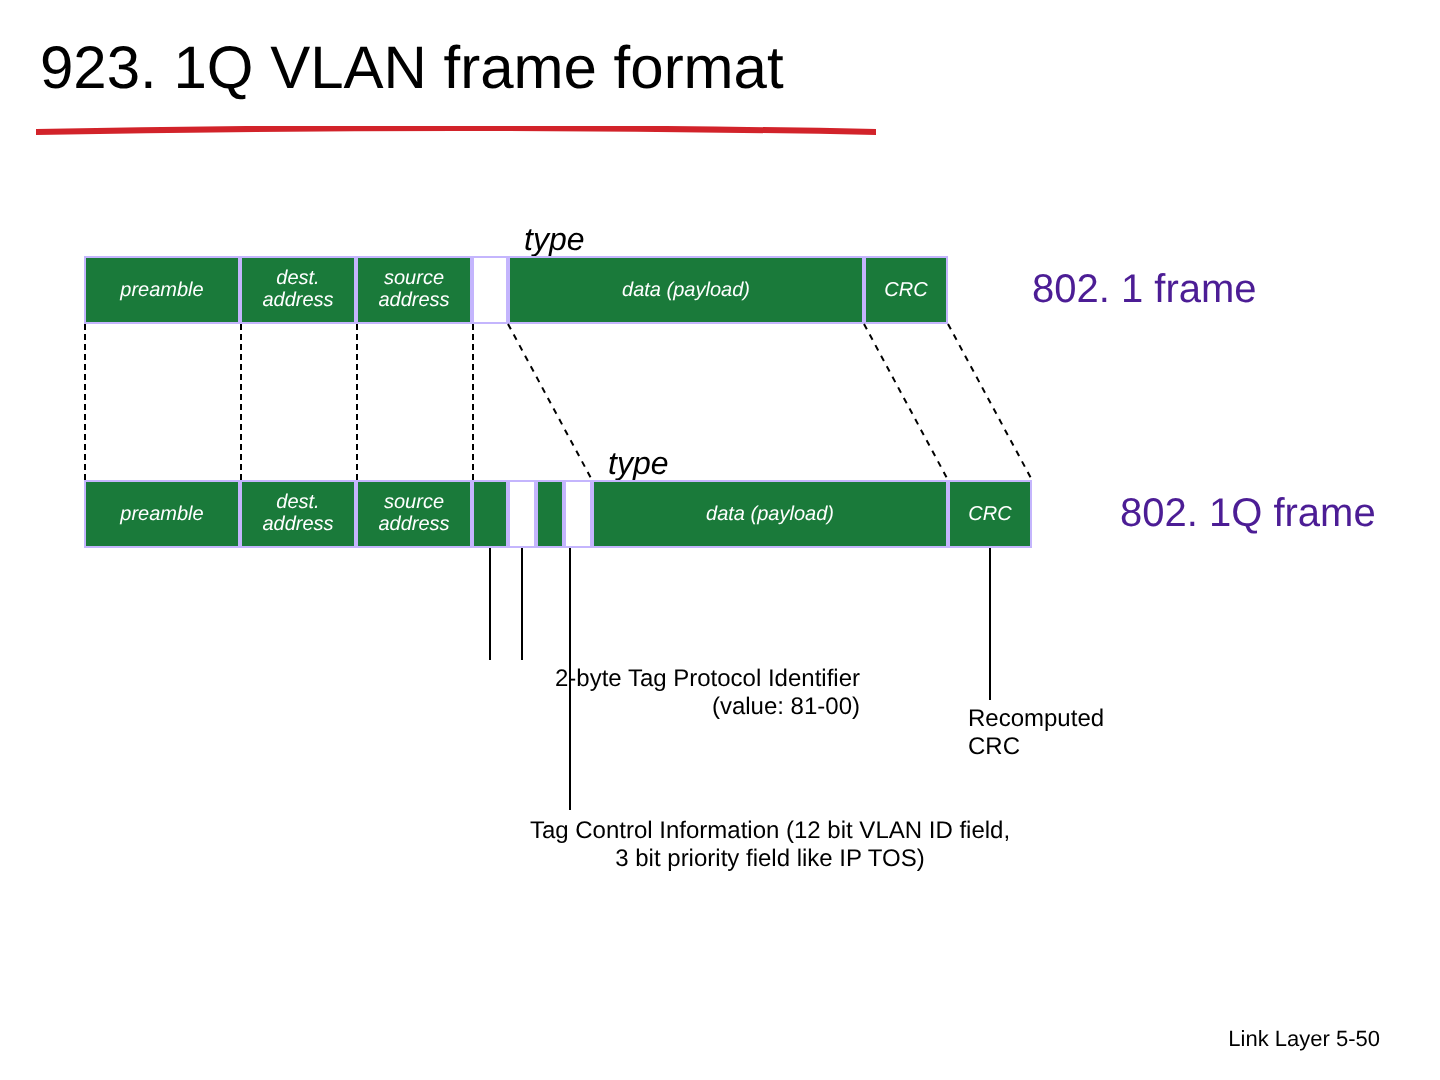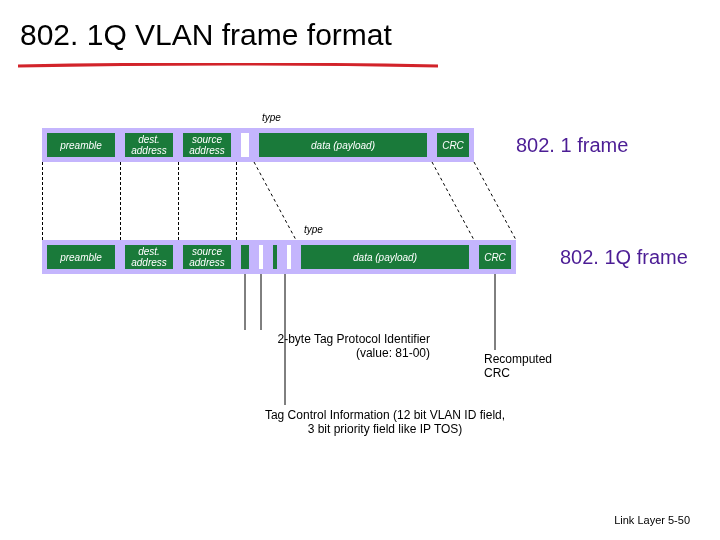--- a/index.html
+++ b/index.html
@@ -1,32 +1,32 @@
 <!DOCTYPE html>
 <html><head>
 <meta charset="utf-8">
 <style>
   body{margin:0;padding:0;width:720px;height:540px;background:#fff;font-family:Arial,Helvetica,sans-serif;position:relative;font-size:12px}
   .title{font-size:30px;font-weight:400;position:absolute;left:20px;top:18px;letter-spacing:0}
   .underline{position:absolute;left:18px;top:58px;width:420px;height:6px}
   .underline svg{width:100%;height:100%}
-  .field{position:absolute;border:5px solid #c4b5fd;display:flex;align-items:center;justify-content:center;text-align:center;font-size:10px;line-height:1.1;color:#fff;box-sizing:border-box;font-style:italic}
+  .field{position:absolute;border:1px solid #c4b5fd;display:flex;align-items:center;justify-content:center;text-align:center;font-size:10px;line-height:1.1;color:#fff;box-sizing:border-box;font-style:italic}
   .green{background:#1a7a3a}
   .whitefld{background:#fff;color:#000}
-  .lbl{position:absolute;font-size:10px;font-style:italic}
+  .lbl{position:absolute;font-size:16px;font-style:italic}
   .biglbl{position:absolute;font-size:20px;color:#4c1d95}
   .dline{position:absolute;width:0;border-left:1px dashed #000}
   .angled{position:absolute}
   .note{position:absolute;font-size:12px;text-align:right}
   .footer{position:absolute;right:30px;bottom:14px;font-size:11px}
 </style>
 </head>
 <body>
 
-<div class="title">802. 1Q VLAN frame format</div>
+<div class="title">923. 1Q VLAN frame format</div>
 <div class="underline">
   <svg viewBox="0 0 420 6">
       <path d="M0 3 Q210 -1 420 3" stroke="#d2232a" stroke-width="3" fill="none" stroke-linecap="round"></path>
     </svg>
 </div>
 
 <div class="lbl" style="left:262px;top:112px">type</div>
 
 <div class="field green" style="left:42px;top:128px;width:78px;height:34px">preamble</div>
 <div class="field green" style="left:120px;top:128px;width:58px;height:34px;white-space:pre">dest.

